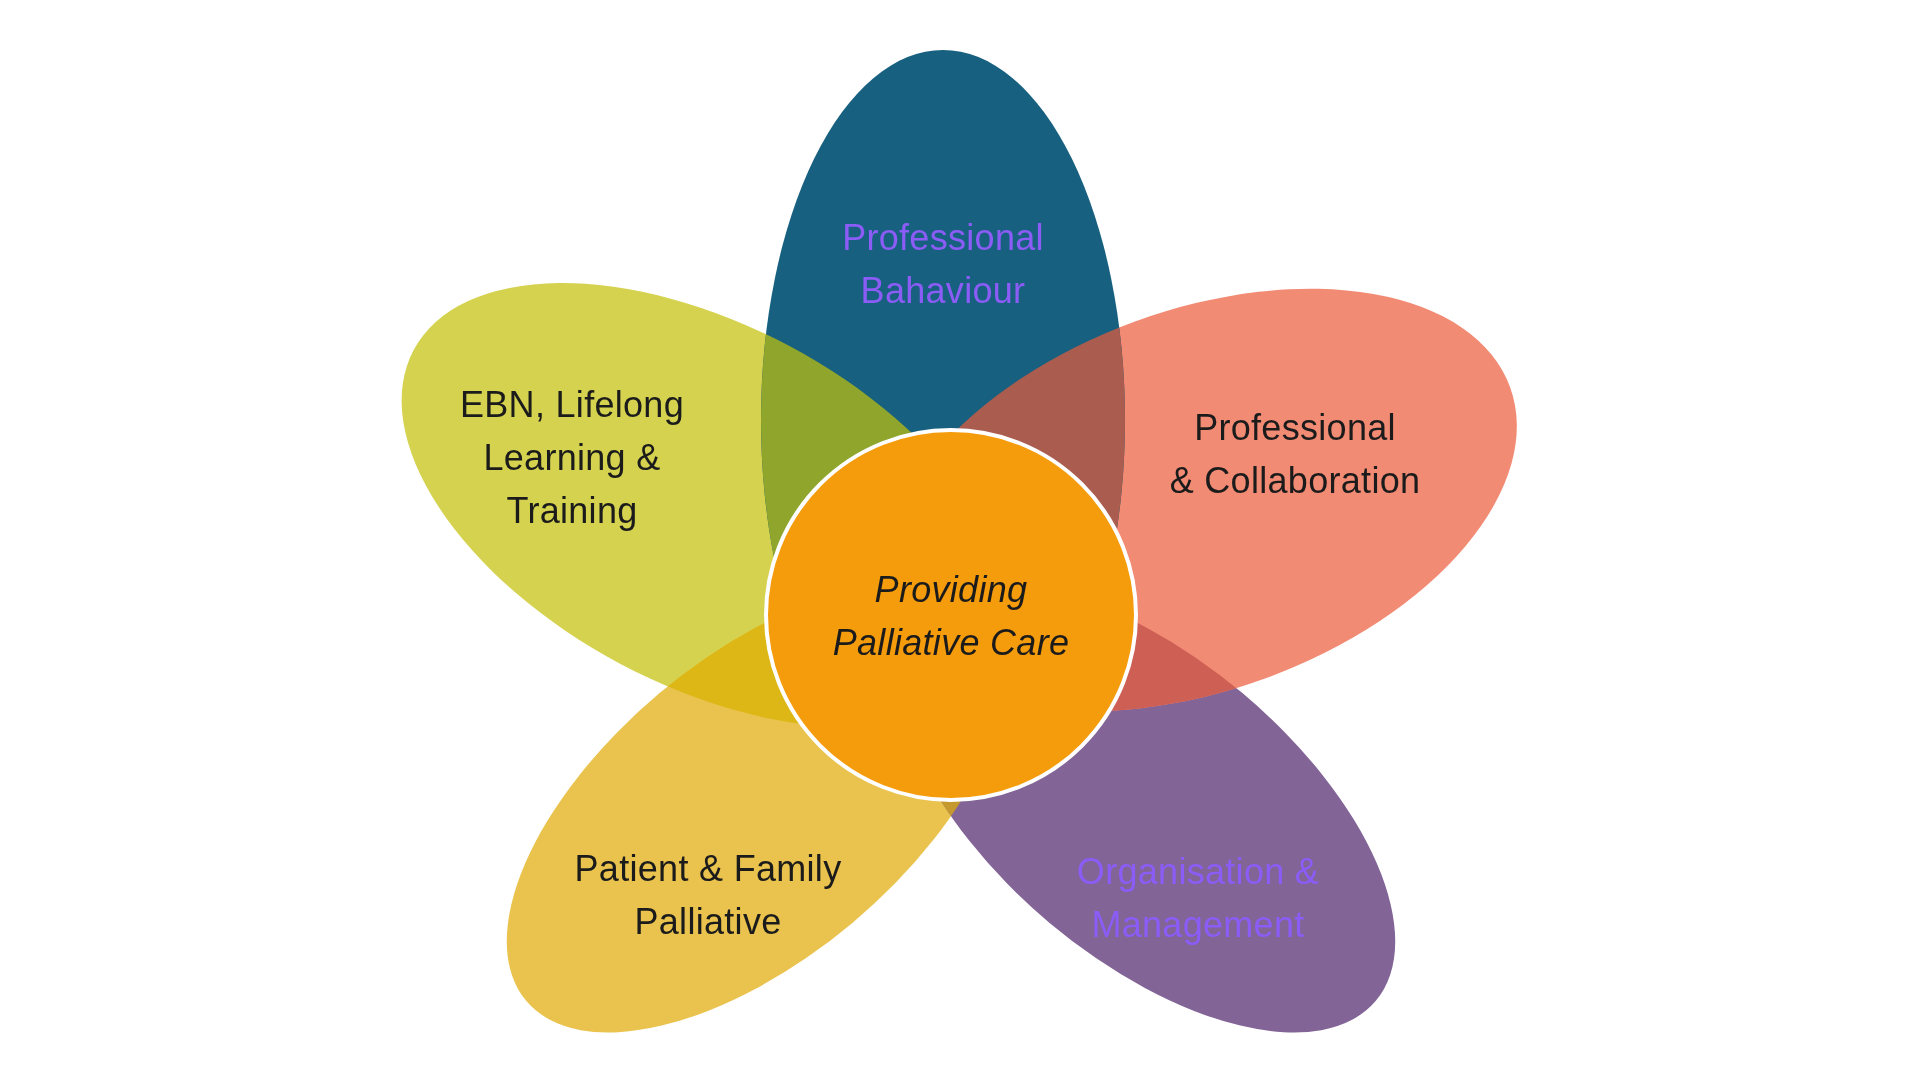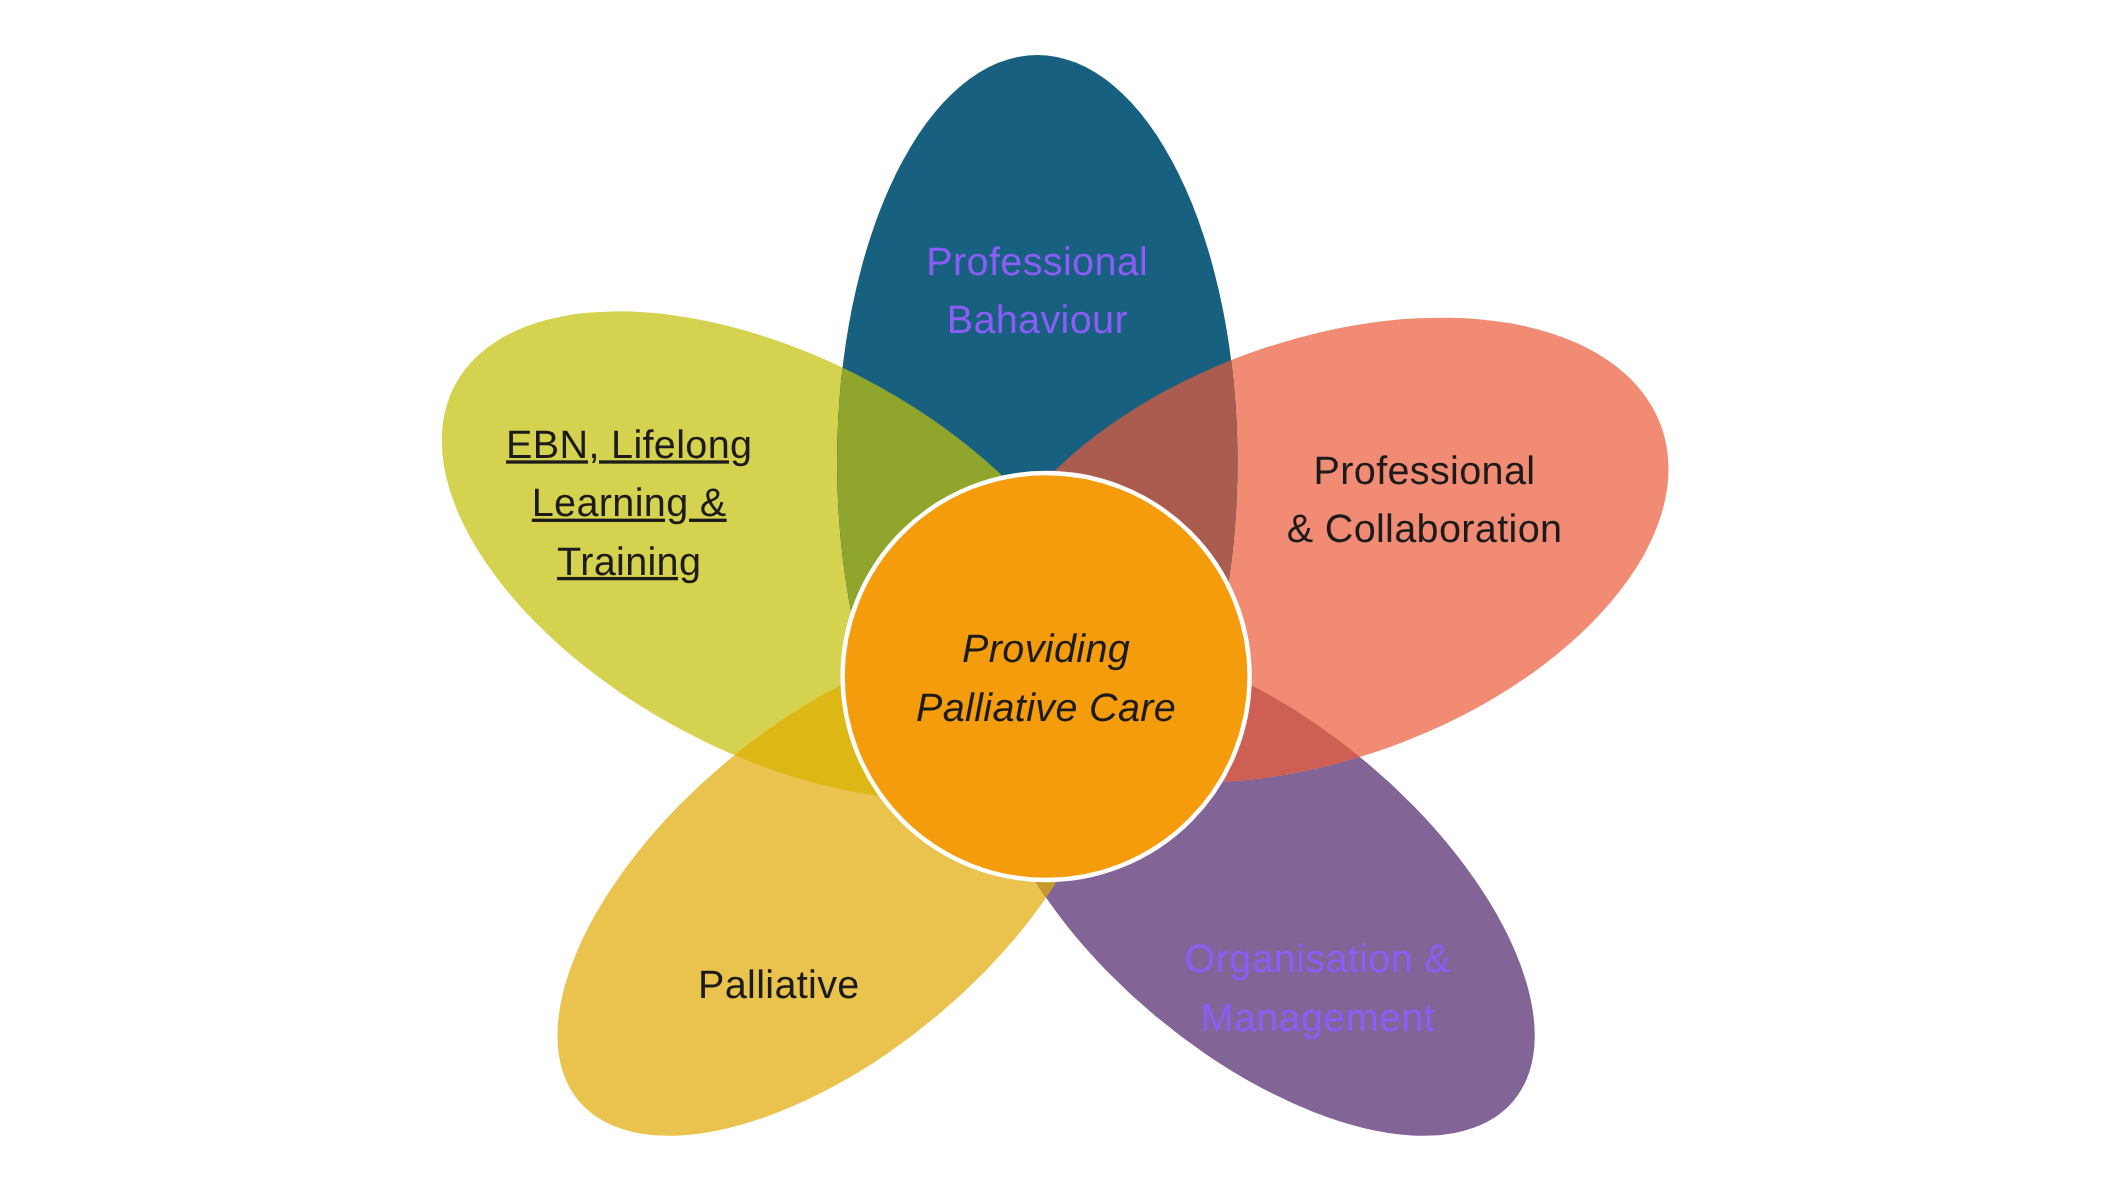--- a/index.html
+++ b/index.html
@@ -66,24 +66,25 @@
   <span class="line">Professional</span>
   <span class="line">&amp; Collaboration</span>
 </div>
 
 <div class="label light" style="left:1198px; top:878px;margin-top:20px;">
   <span class="line">Organisation &amp;</span>
   <span class="line">Management</span>
 </div>
 
 <div class="label dark" style="left:708px; top:895px;">
+  <span class="line">Patient &amp; Family</span>
   <span class="line">Palliative</span>
 </div>
 
-<div class="label dark" style="left:572px; top:457px;text-decoration:underline;">
+<div class="label dark" style="left:572px; top:457px;">
   <span class="line">EBN, Lifelong</span>
   <span class="line">Learning &amp;</span>
   <span class="line">Training</span>
 </div>
 
 <div class="label dark" style="left:951px; top:616px;font-style:italic;">
   <span class="line">Providing</span>
   <span class="line">Palliative Care</span>
 </div>
 

